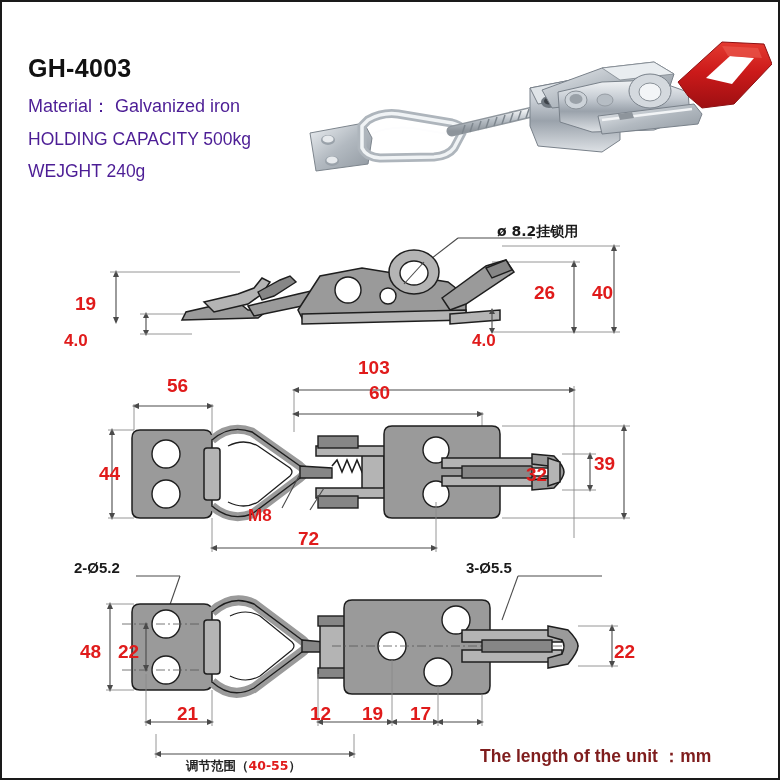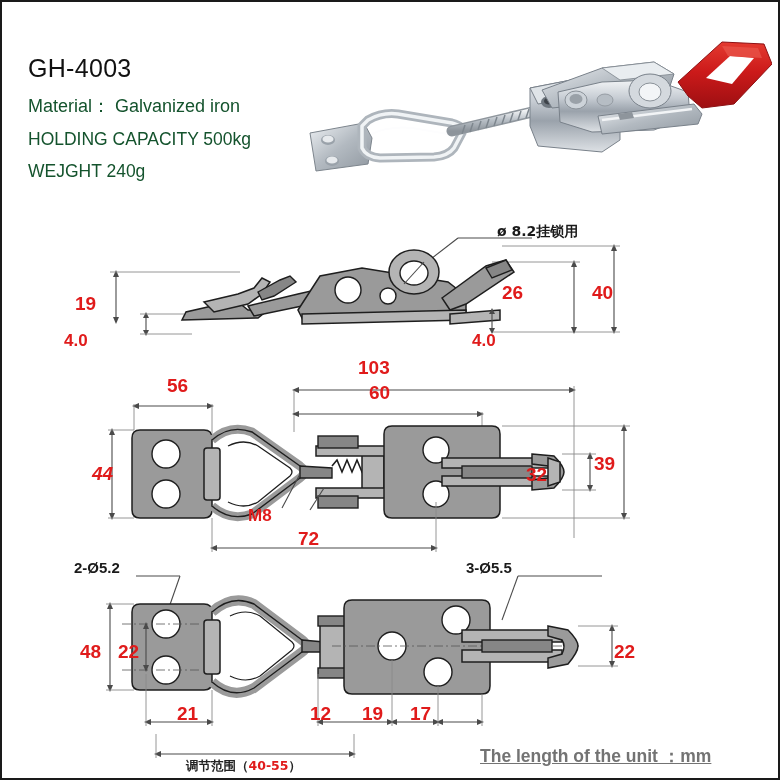--- a/index.html
+++ b/index.html
@@ -1,29 +1,29 @@
 <!DOCTYPE html>
 <html><head>
 <meta charset="utf-8">
 <style>
   html,body{margin:0;padding:0;background:#fff;}
   body{font-family:"Liberation Sans",sans-serif;}
   #page{position:relative;width:780px;height:780px;background:#fff;
         border:2px solid #1a1a1a;box-sizing:border-box;overflow:hidden;}
   .abs{position:absolute;}
   .specs{left:26px;top:52px;width:340px;}
-  .model{font-size:25px;font-weight:normal;color:#111;letter-spacing:.3px;}
-  .sline{font-size:17.5px;color:#14532d;margin-top:11px;white-space:nowrap;}
+  .model{font-size:25px;font-weight:bold;color:#111;letter-spacing:.3px;}
+  .sline{font-size:17.5px;color:#4c1d95;margin-top:11px;white-space:nowrap;}
   .sline.mat{font-size:18px;}
   .dim{color:#e01b1b;font-size:19px;font-weight:bold;font-family:"Liberation Sans",sans-serif;
        white-space:nowrap;line-height:1;}
   .dim.sm{font-size:17px;}
   .lbl{color:#1a1a1a;font-size:15px;font-weight:bold;white-space:nowrap;line-height:1;}
   .lbl.cn{font-family:"DejaVu Sans",sans-serif;font-size:14px;}
-  .note{color:#737373;font-size:17.5px;font-weight:bold;white-space:nowrap;text-decoration:underline;}
+  .note{color:#7f1d1d;font-size:17.5px;font-weight:bold;white-space:nowrap;}
   .cap{color:#222;font-size:12.5px;font-weight:bold;white-space:nowrap;
        font-family:"DejaVu Sans",sans-serif;}
   .cap .r{color:#e01b1b;}
   svg{display:block;}
   .ln{stroke:#4a4a4a;stroke-width:1.1;fill:none;}
   .ext{stroke:#8a8a8a;stroke-width:.9;fill:none;}
   .part{fill:#9a9a9a;stroke:#1e1e1e;stroke-width:1.5;}
   .part2{fill:#b4b4b4;stroke:#1e1e1e;stroke-width:1.5;}
   .part3{fill:#868686;stroke:#1e1e1e;stroke-width:1.4;}
   .hole{fill:#ffffff;stroke:#1e1e1e;stroke-width:1.4;}
@@ -169,21 +169,21 @@
       <line class="ext" x1="78" y1="120" x2="130" y2="120"></line>
 
       <line class="ln" x1="430" y1="96" x2="430" y2="118"></line>
       <path d="M427 100 L430 94 L433 100 Z" fill="#4a4a4a"></path>
       <path d="M427 114 L430 120 L433 114 Z" fill="#4a4a4a"></path>
     </svg>
   </div>
   <div class="abs dim" style="left:73px;top:292px;">19</div>
   <div class="abs dim sm" style="left:62px;top:330px;">4.0</div>
   <div class="abs dim sm" style="left:470px;top:330px;">4.0</div>
-  <div class="abs dim" style="left:500px;top:281px;">26</div>
+  <div class="abs dim" style="left:532px;top:281px;">26</div>
   <div class="abs dim" style="left:590px;top:281px;">40</div>
   <div class="abs lbl cn" style="left:495px;top:222px;">ø 8.2挂锁用</div>
 
   <div class="abs" style="left:60px;top:360px;">
     <svg width="580" height="200" viewBox="0 0 580 200">
 
       <line class="ln" x1="232" y1="28" x2="512" y2="28"></line>
       <path d="M237 25 L230 28 L237 31 Z" fill="#4a4a4a"></path>
       <path d="M507 25 L514 28 L507 31 Z" fill="#4a4a4a"></path>
       <line class="ext" x1="232" y1="28" x2="232" y2="70"></line>
@@ -259,21 +259,21 @@
       <line class="ln" x1="262" y1="126" x2="248" y2="148"></line>
 
       <line class="ln" x1="150" y1="186" x2="374" y2="186"></line>
       <path d="M155 183 L148 186 L155 189 Z" fill="#4a4a4a"></path>
       <path d="M369 183 L376 186 L369 189 Z" fill="#4a4a4a"></path>
       <line class="ext" x1="150" y1="156" x2="150" y2="190"></line>
       <line class="ext" x1="374" y1="140" x2="374" y2="190"></line>
     </svg>
   </div>
   <div class="abs dim" style="left:165px;top:374px;">56</div>
-  <div class="abs dim" style="left:90px;top:462px;font-style:italic;">44</div>
+  <div class="abs dim" style="left:97px;top:462px;">44</div>
   <div class="abs dim" style="left:356px;top:356px;">103</div>
   <div class="abs dim" style="left:367px;top:381px;">60</div>
   <div class="abs dim" style="left:524px;top:463px;">32</div>
   <div class="abs dim" style="left:592px;top:452px;">39</div>
   <div class="abs dim sm" style="left:246px;top:505px;">M8</div>
   <div class="abs dim" style="left:296px;top:527px;">72</div>
 
   <div class="abs" style="left:60px;top:552px;">
     <svg width="600" height="190" viewBox="0 0 600 190">
 

